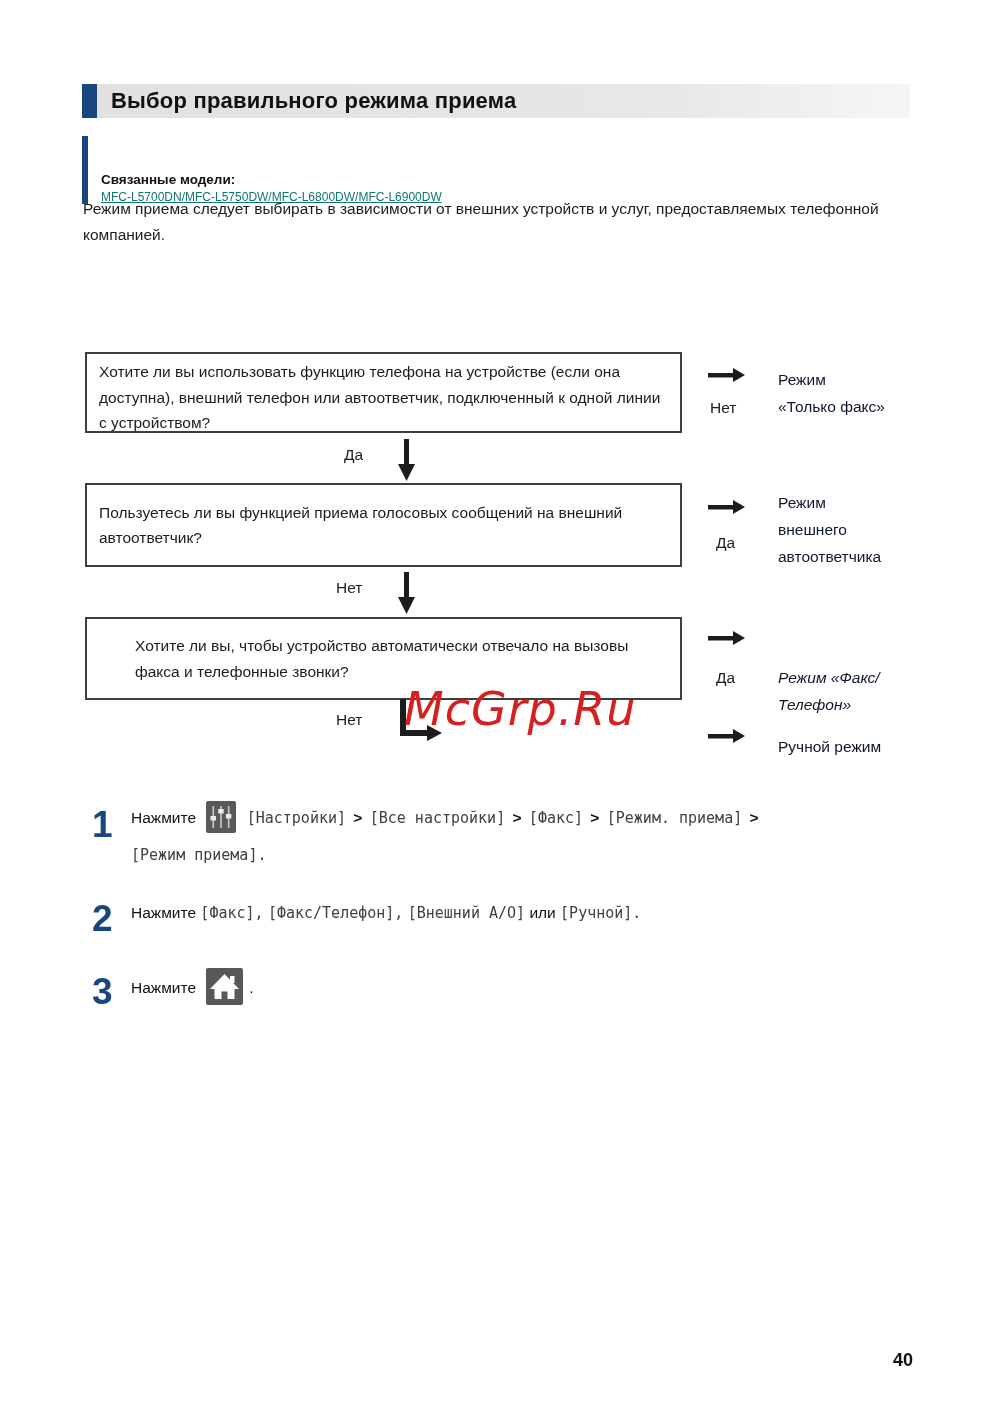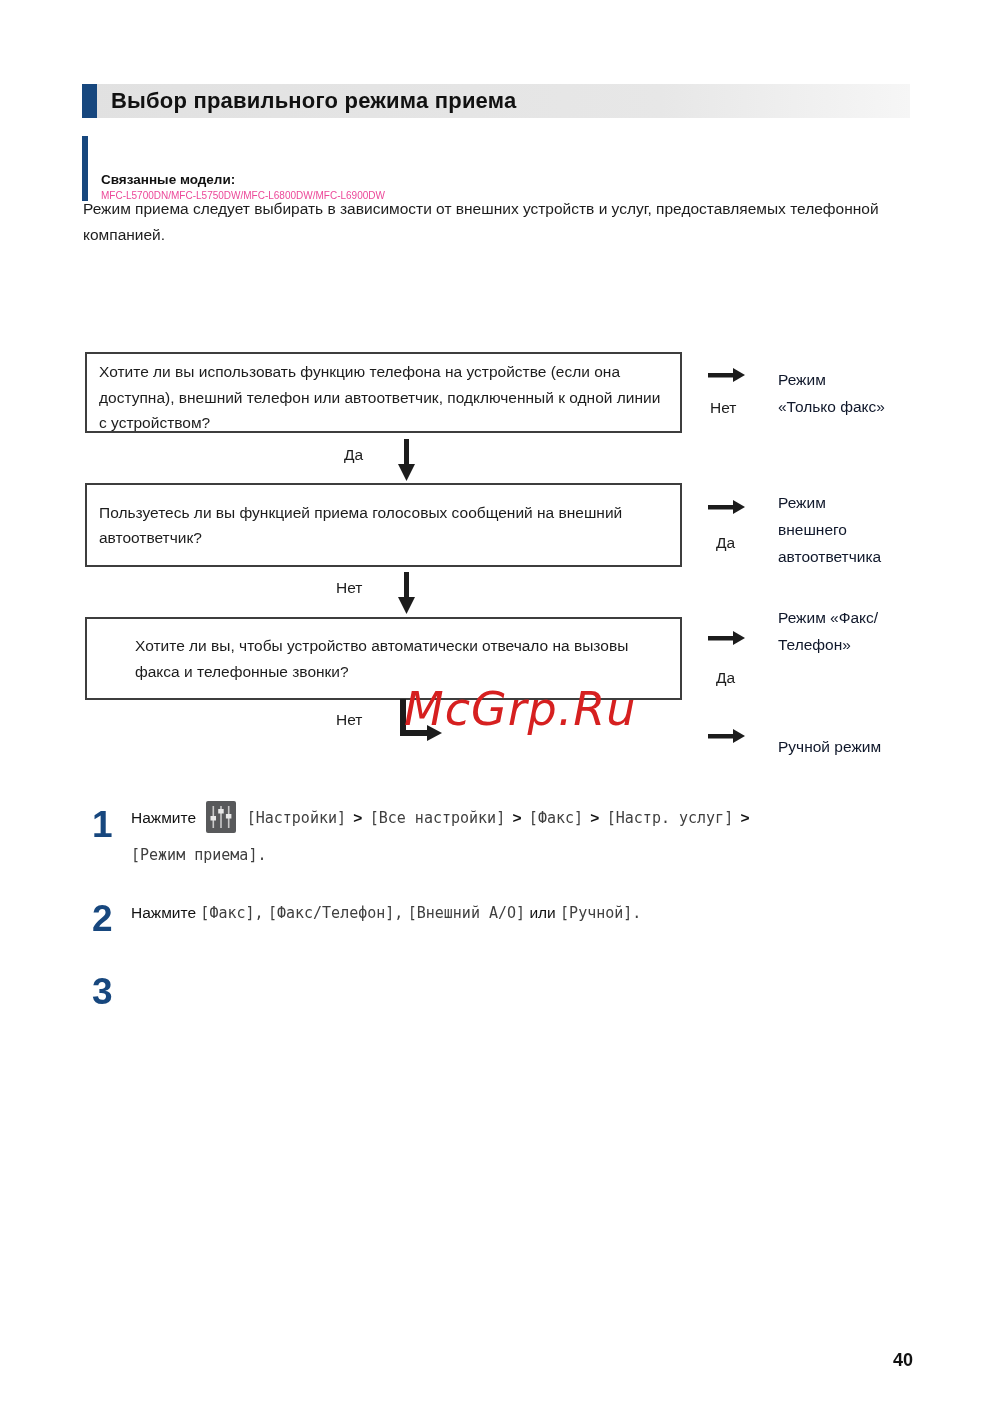--- a/index.html
+++ b/index.html
@@ -17,21 +17,21 @@
   .sec-header .bar { width:15px; background:#17477e; }
   .sec-header .title {
     font-size:22px; font-weight:bold; color:#111;
     padding:4px 0 0 14px; letter-spacing:0.2px;
   }
 
   
   .models { position:absolute; left:82px; top:136px; display:flex; }
   .models .bar { width:6px; background:#17477e; margin-right:13px; }
   .models .label { font-size:13.5px; font-weight:bold; color:#111;margin-top:36px; }
-  .models .value { font-size:10px; margin-top:3px; color:#ec4899; }
+  .models .value { font-size:12px; margin-top:3px; color:#0f766e;text-decoration:underline; }
 
   .para { position:absolute; left:83px; width:800px; font-size:15.5px; line-height:26px; color:#1c1c1c; }
 
   
   .fc-box {
     position:absolute; left:85px; width:597px; box-sizing:border-box;
     border:2px solid #3e3e3e; background:#fff;
     font-size:15.5px; line-height:25.5px; color:#1c1c1c; padding:5px 12px;
   }
   .fc-box.center { display:flex; align-items:center; }
@@ -111,21 +111,21 @@
   </svg>
 
   <div class="fc-box center" style="top:617px; height:83px;padding-left:48px;">
     <div>Хотите ли вы, чтобы устройство автоматически отвечало на вызовы факса и телефонные звонки?</div>
   </div>
   <svg class="arrow" style="left:708px; top:631px;" width="37" height="14" viewBox="0 0 37 14">
     <rect x="0" y="5" width="25" height="4.5" fill="#1c1c1c"></rect>
       <polygon points="25,0 37,7 25,14" fill="#1c1c1c"></polygon>
   </svg>
   <span class="fc-label" style="left:716px; top:669px;">Да</span>
-  <div class="fc-result" style="top:604px;">
+  <div class="fc-result" style="top:664px;font-style:italic;">
     <div>Режим «Факс/</div>
     <div>Телефон»</div>
   </div>
   <span class="fc-label" style="left:336px; top:711px;">Нет</span>
   <svg class="arrow" style="left:400px; top:699px;" width="42" height="44" viewBox="0 0 42 44">
     <rect x="0" y="0" width="6" height="37" fill="#1c1c1c"></rect>
     <rect x="0" y="31" width="27" height="6" fill="#1c1c1c"></rect>
     <polygon points="27,26 42,34 27,42" fill="#1c1c1c"></polygon>
   </svg>
   <svg class="arrow" style="left:708px; top:729px;" width="37" height="14" viewBox="0 0 37 14">
@@ -147,33 +147,43 @@
       <rect x="4.5" y="15" width="5.5" height="4.5" fill="#e9e9e9"></rect>
       <rect x="12.2" y="8" width="5.5" height="4.5" fill="#e9e9e9"></rect>
       <rect x="19.9" y="13" width="5.5" height="4.5" fill="#e9e9e9"></rect>
     </svg>
     <span class="mono">[Настройки]</span>
     <span class="sep">&gt;</span>
     <span class="mono">[Все настройки]</span>
     <span class="sep">&gt;</span>
     <span class="mono">[Факс]</span>
     <span class="sep">&gt;</span>
-    <span class="mono">[Настр. услуг]</span>
+    <span class="mono">[Режим. приема]</span>
     <span class="sep">&gt;</span>
     <br>
     <span class="mono">[Режим приема].</span>
   </div>
 
   <div class="step-num" style="top:900px;">2</div>
   <div class="step-body" style="top:895px;">
     <span>Нажмите</span>
     <span class="mono">[Факс],</span>
     <span class="mono">[Факс/Телефон],</span>
     <span class="mono">[Внешний А/О]</span>
     <span>или</span>
     <span class="mono">[Ручной].</span>
   </div>
 
   <div class="step-num" style="top:973px;">3</div>
+  <div class="step-body" style="top:968px;">
+    <span>Нажмите</span>
+    <svg class="inline-icon" width="37" height="37" viewBox="0 0 37 37">
+      <rect width="37" height="37" rx="2" fill="#57585a"></rect>
+      <polygon points="4,21 18.5,6 33,21" fill="#ffffff"></polygon>
+      <rect x="24" y="8" width="4.5" height="7" fill="#ffffff"></rect>
+      <rect x="8.5" y="19" width="20" height="12" fill="#ffffff"></rect>
+      <rect x="15.5" y="23.5" width="6" height="7.5" fill="#57585a"></rect>
+    </svg><span>.</span>
+  </div>
 
   <div class="page-number">40</div>
 
 </div>
 
 </body></html>

